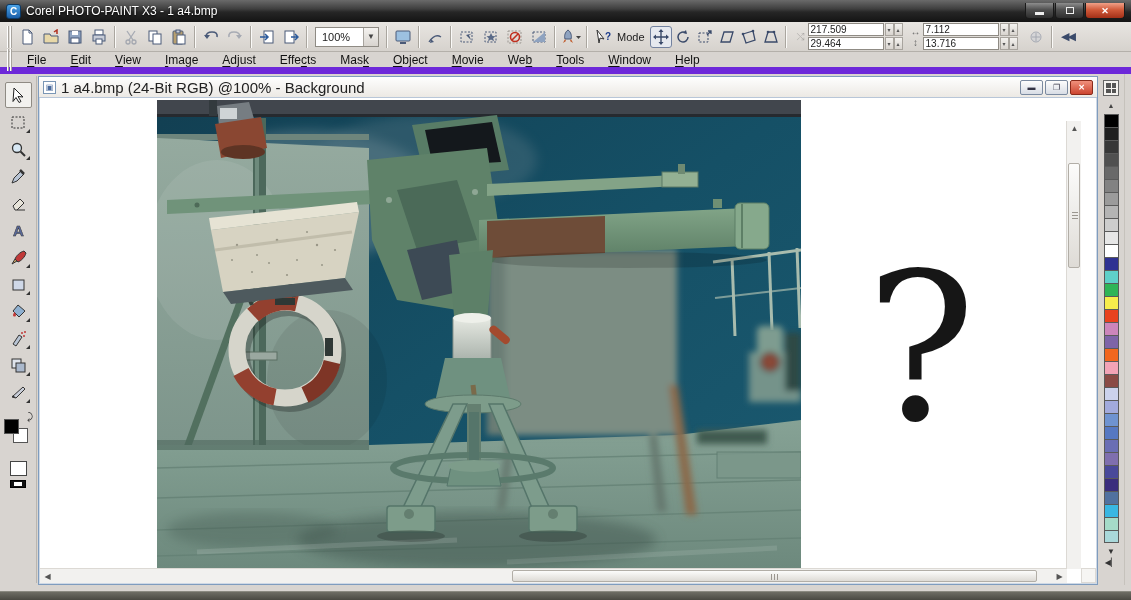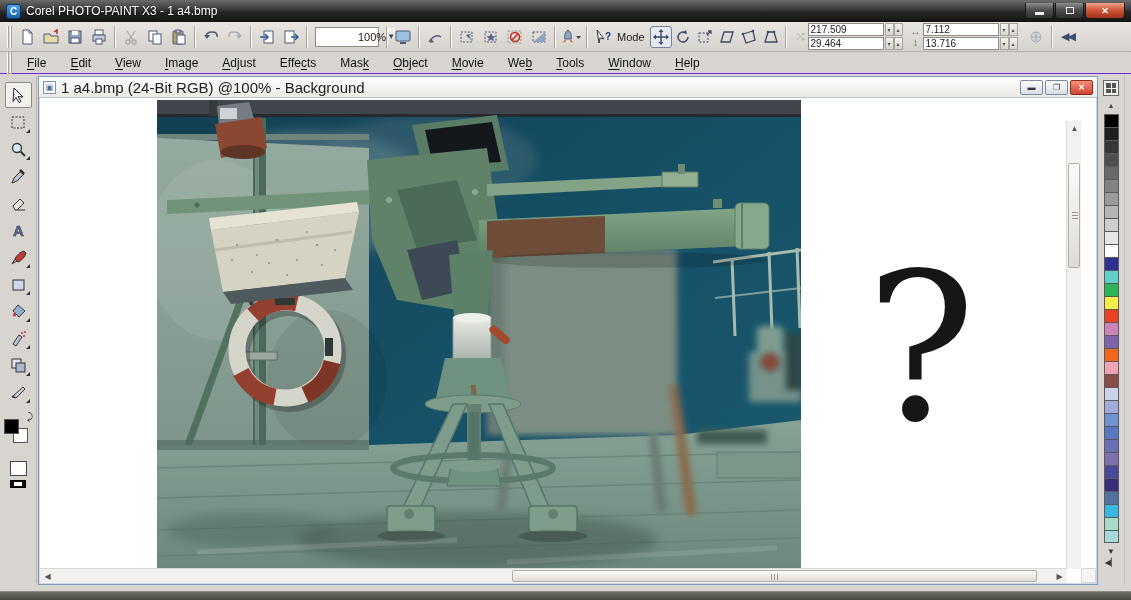--- a/index.html
+++ b/index.html
@@ -29,40 +29,40 @@
     background:linear-gradient(#e8e5e1,#d6d2cd); border-bottom:1px solid #b4b0aa;
     display:flex; align-items:center; padding-left:4px; }
   .grip { width:5px; height:22px; margin:0 3px;
     background:repeating-linear-gradient(90deg,#fff 0 1px,#a8a49e 1px 2px,transparent 2px 3px); }
   .tbtn { width:24px; height:24px; display:flex; align-items:center; justify-content:center; }
   .tbtn svg { display:block; }
   .tbtn.disabled { opacity:.38; }
   .tsep { width:2px; height:22px; margin:0 3px;
     border-left:1px solid #aaa69f; border-right:1px solid #fbfaf8; }
   .zoom-combo { display:flex; width:64px; height:20px; border:1px solid #8f8b84; background:#fff; margin:0 4px; }
-  .zoom-value { flex:1; font-size:11px; padding:3px 0 12px 6px; color:#222;margin-left:36px; }
+  .zoom-value { flex:1; font-size:11px; padding:3px 0 12px 6px; color:#222; }
   .zoom-arrow { width:15px; background:linear-gradient(#f4f2ef,#d8d4cf); border-left:1px solid #a8a49e;
     font-size:8px; color:#444; display:flex; align-items:center; justify-content:center; }
   .mode-label { font-size:11px; color:#222; margin:0 5px 0 2px; }
   .mode-btn { width:22px; height:22px; display:flex; align-items:center; justify-content:center; border:1px solid transparent; }
   .mode-btn.active { border:1px solid #73829f; border-radius:3px; background:#e6e9ef; }
   .spin-fields { display:flex; align-items:center; margin-left:4px; }
   .axis-ico { font-size:10px; color:#666; width:14px; text-align:center; }
   .field-col { display:flex; flex-direction:column; gap:1px; margin-right:6px; }
   .field-row { display:flex; align-items:center; }
   .numfield { width:76px; height:13px; border:1px solid #8f8b84; background:#fff;
     font-size:10px; font-family:"Liberation Sans",sans-serif; padding:0 2px; color:#222; }
   .spinner { display:flex; flex-direction:row; margin-left:1px; }
   .spinner div { width:9px; height:13px; border:1px solid #a8a49e; background:linear-gradient(#f4f2ef,#d8d4cf);
     font-size:6px; color:#555; display:flex; align-items:center; justify-content:center; }
   .chev { font-size:11px; color:#3a4a6a; letter-spacing:-2px; }
 
   
   .menubar { position:absolute; left:0; top:52px; width:1131px; height:22px;
-    background:#d8d4d0; border-bottom:1px solid #6d28d9; display:flex; align-items:center; padding-left:4px; }
+    background:#d8d4d0; border-bottom:7px solid #6d28d9; display:flex; align-items:center; padding-left:4px; }
   .menu-item { font-size:12px; color:#111; padding:3px 12px; }
   .menu-item u { text-underline-offset:2px; }
 
   
   .workspace { position:absolute; left:0; top:74px; width:1131px; height:511px; background:#d8d4d0; }
 
   
   .toolbox { position:absolute; left:0; top:2px; width:37px; height:507px;
     background:#d8d4d0; border-right:1px solid #bab6b0; padding-top:6px; }
   .tool { width:27px; height:26px; margin:0 auto 1px auto; display:flex; align-items:center; justify-content:center; position:relative; }

